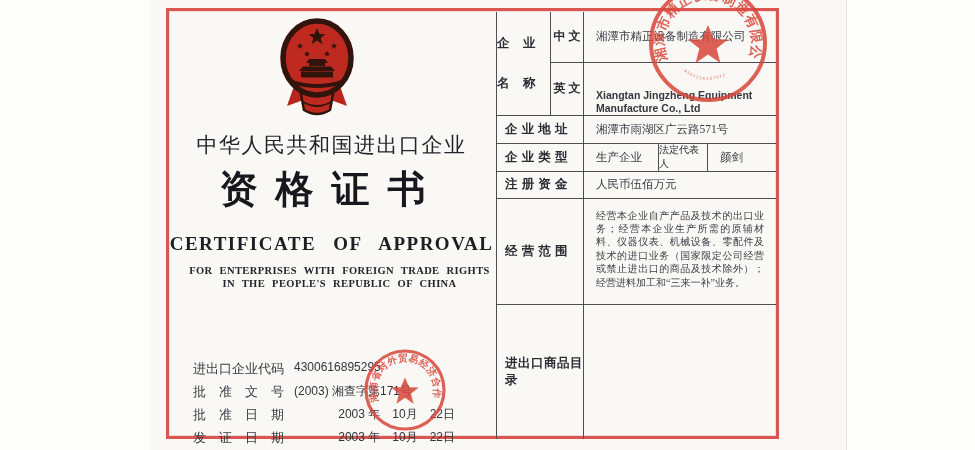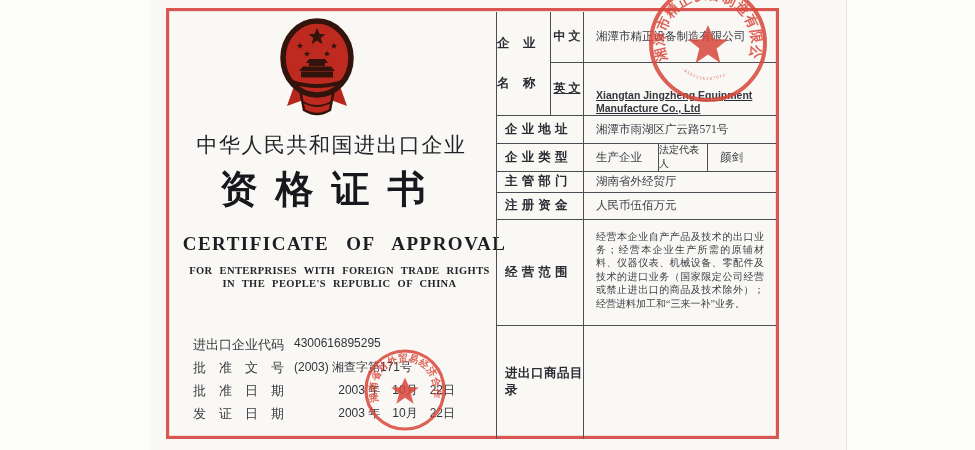--- a/index.html
+++ b/index.html
@@ -16,23 +16,23 @@
   }
   .cert-border {
     position:absolute; left:166px; top:8px; width:613px; height:431px;
     border:3.5px solid #d95750;
     box-shadow: inset 0 0 0 0.5px rgba(217,87,80,0.35);
   }
   
   .left-panel-text { position:absolute; left:166px; width:331px; text-align:center; }
   .title-cn   { top:131px; font-size:21px; letter-spacing:1.5px; color:#23232b; }
   .title-main { top:164px; font-size:38px; font-weight:900; letter-spacing:18px; color:#17171d; }
-  .title-en   { top:233px; font-size:19px; font-weight:bold; letter-spacing:1.5px; word-spacing:11px; color:#1d1d24;margin-left:13px; }
+  .title-en   { top:233px; font-size:19px; font-weight:bold; letter-spacing:1.5px; word-spacing:11px; color:#1d1d24; }
   .subtitle-en{ top:264px; font-size:10.5px; font-weight:bold; letter-spacing:0.4px; word-spacing:4px; line-height:13px; color:#24242c;padding-left:16px; }
-  .info-row { position:absolute; left:193px; width:262px; height:17px; font-size:13px; }
+  .info-row { position:absolute; left:193px; width:262px; height:17px; font-size:13px;margin-top:24px; }
   .info-label { position:absolute; left:0; top:0; width:96px; color:#3a3a42; }
   .info-value { position:absolute; left:101px; top:0; width:161px;
                 font-family:"Liberation Sans","DejaVu Sans",sans-serif;
                 font-weight:normal; font-size:12px; color:#33333c; }
   .info-value.right { text-align:right; }
   
   .rtable {
     position:absolute; left:496px; top:11.5px; width:280px; height:427.5px;
     border-left:1.2px solid #4d4d56;
     display:flex; flex-direction:column;
@@ -123,21 +123,21 @@
     <div class="trow" style="height:104px">
       <div class="tlabel name-label">
         <span>企　业</span>
         <span>名　称</span>
       </div>
       <div style="flex:1; display:flex; flex-direction:column;">
         <div style="height:51px; border-bottom:1.2px solid #4d4d56; display:flex;">
           <div class="subcol">中 文</div>
           <div class="tvalue">湘潭市精正设备制造有限公司</div>
         </div>
-        <div style="flex:1; display:flex;text-decoration:underline;">
+        <div style="flex:1; display:flex;">
           <div class="subcol">英 文</div>
           <div class="en-name">
             <span>Xiangtan Jingzheng Equipment</span>
             <span>Manufacture Co., Ltd</span>
           </div>
         </div>
       </div>
     </div>
 
     <div class="trow" style="height:28px">
@@ -145,24 +145,20 @@
       <div class="tvalue">湘潭市雨湖区广云路571号</div>
     </div>
 
     <div class="trow" style="height:28px">
       <div class="tlabel">企 业 类 型</div>
       <div class="tvalue" style="flex:0 0 74px; border:0">生产企业</div>
       <div class="rep-label">法定代表人</div>
       <div class="tvalue">颜剑</div>
     </div>
 
-    <div class="trow" style="height:21px">
-      <div class="tlabel">主 管 部 门</div>
-      <div class="tvalue">湖南省外经贸厅</div>
-    </div>
 
     <div class="trow" style="height:27px">
       <div class="tlabel">注 册 资 金</div>
       <div class="tvalue">人民币伍佰万元</div>
     </div>
 
     <div class="trow" style="height:106px">
       <div class="tlabel">经 营 范 围</div>
       <div class="tvalue scope-text">经营本企业自产产品及技术的出口业务；经营本企业生产所需的原辅材料、仪器仪表、机械设备、零配件及技术的进口业务（国家限定公司经营或禁止进出口的商品及技术除外）；经营进料加工和“三来一补”业务。</div>
     </div>

